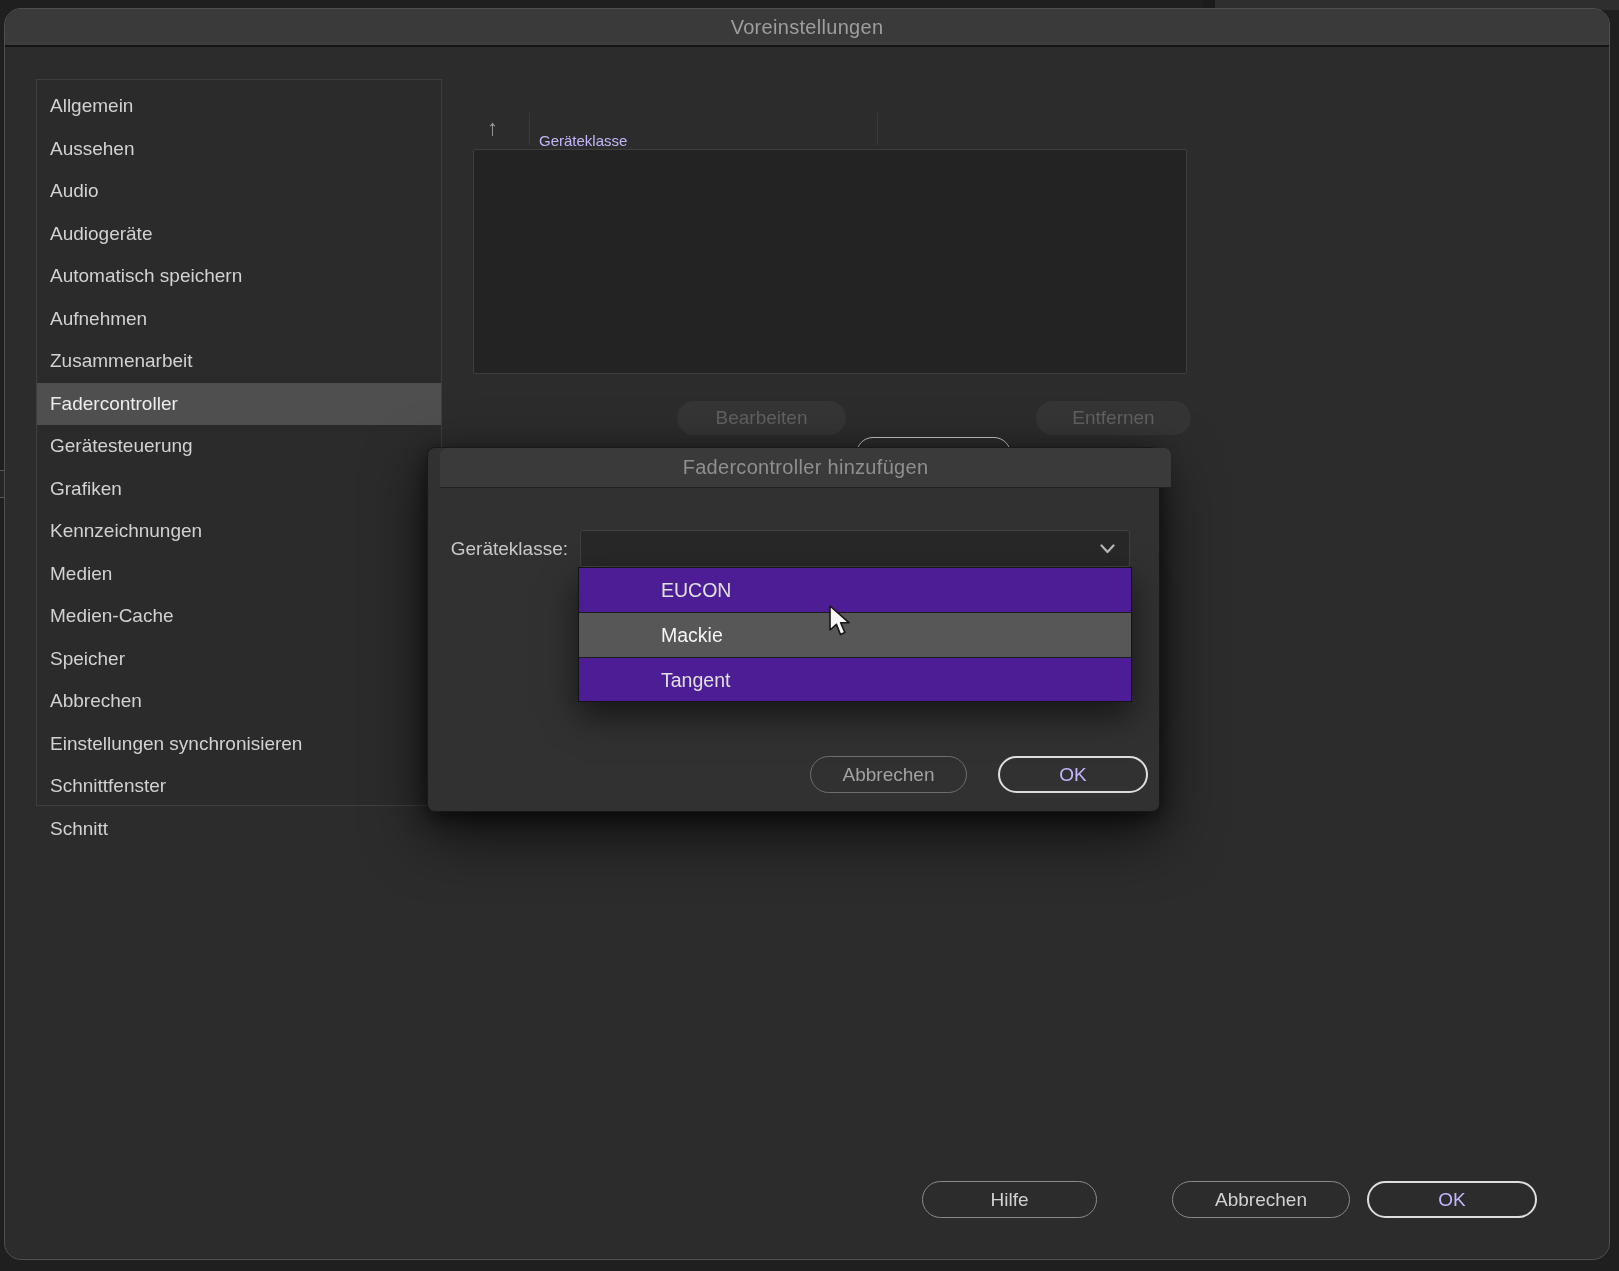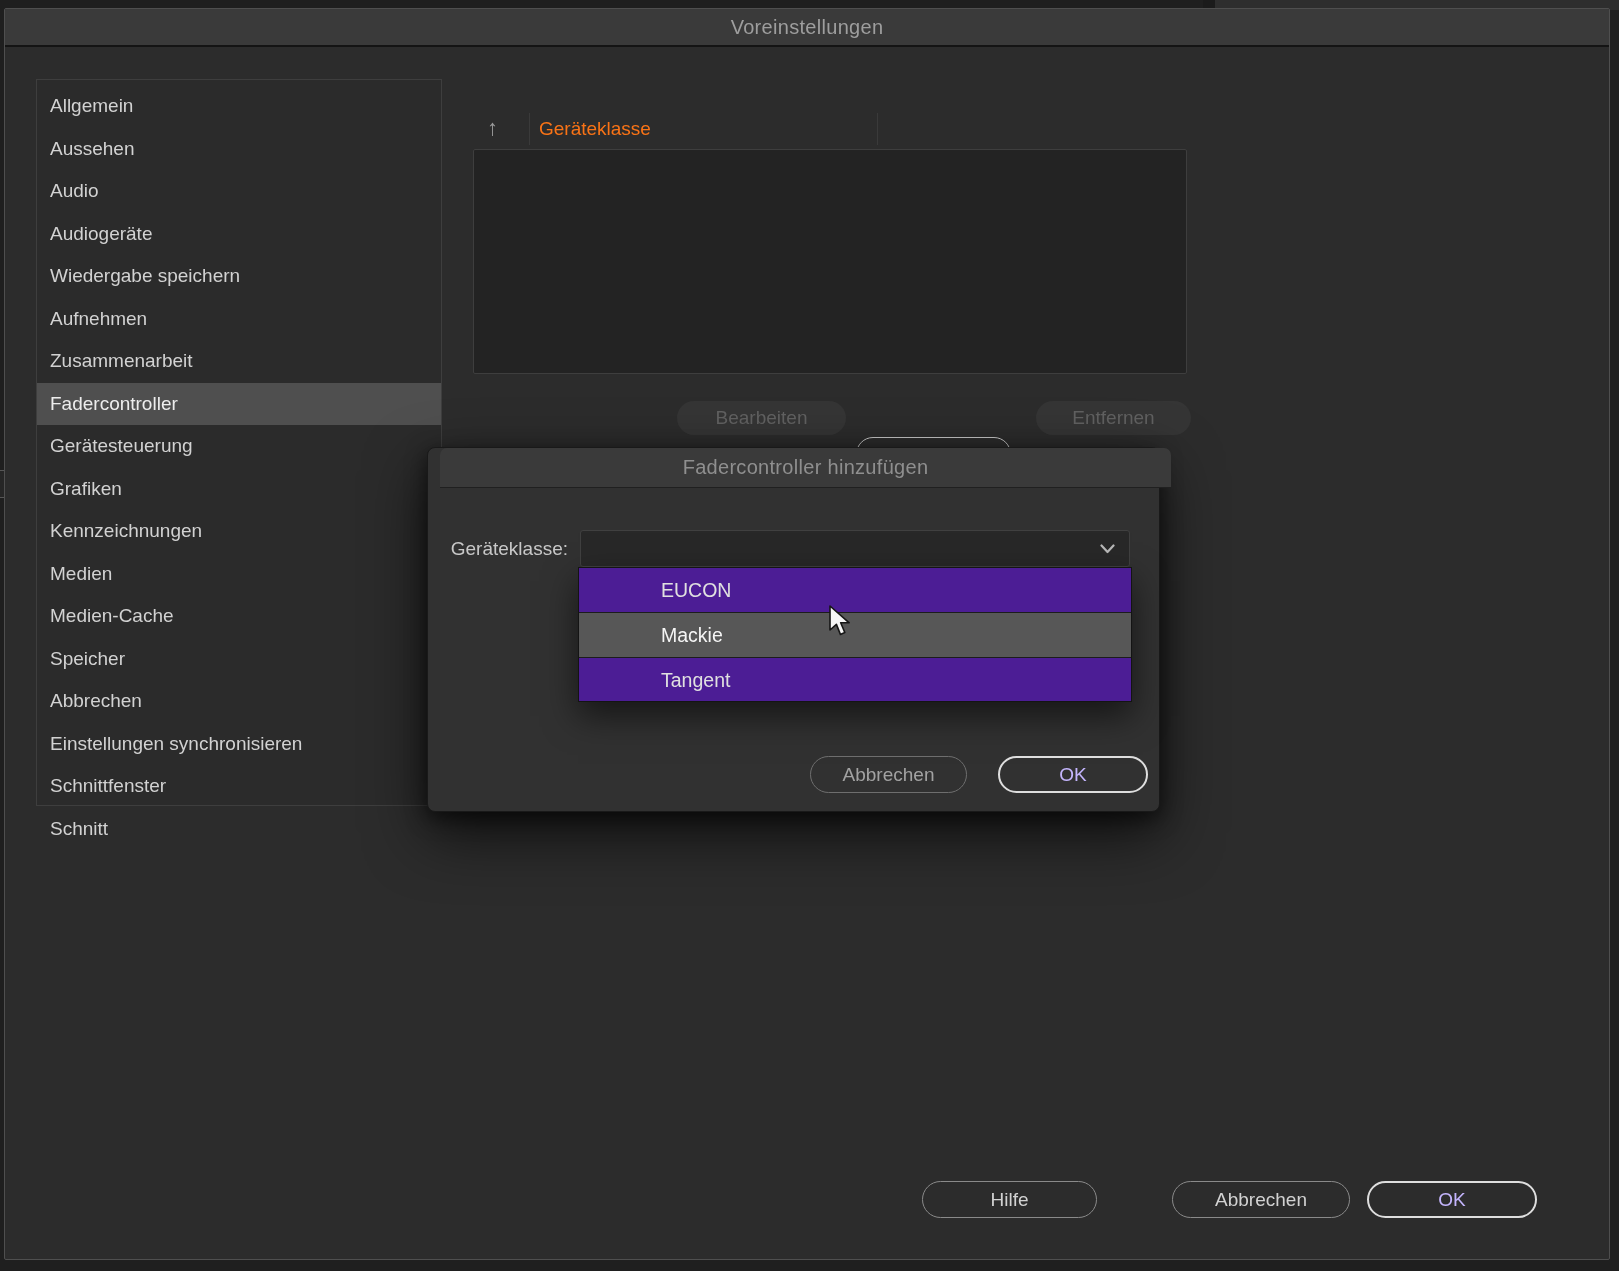--- a/index.html
+++ b/index.html
@@ -10,21 +10,21 @@
     font-family:"Liberation Sans","DejaVu Sans",sans-serif;
     -webkit-font-smoothing:antialiased;
   }
   .bg-strip-right{position:absolute;left:1215px;top:0;width:404px;height:10px;background:#2e2e2e;}
   .bg-notch{position:absolute;left:1203px;top:0;width:12px;height:8px;background:#1b1b1b;}
 
   
   .window{
     position:absolute;left:4px;top:8px;width:1606px;height:1252px;
     background:var(--window-bg,#2c2c2c);
-    border:1px solid #4f4f4f;border-radius:2px;overflow:hidden;
+    border:1px solid #4f4f4f;border-radius:17px;overflow:hidden;
   }
   .titlebar{
     position:absolute;left:0;top:0;width:100%;height:38px;
     background:var(--titlebar-bg,#3a3a3a);
     border-bottom:2px solid #141414;
     display:flex;align-items:center;justify-content:center;
   }
   .titlebar-text{font-size:20px;color:#9e9e9e;letter-spacing:.3px;}
 
   
@@ -41,22 +41,22 @@
 
   
   .list-header{position:absolute;left:468px;top:100px;width:714px;height:40px;}
   .sort-icon{
     position:absolute;left:14px;top:3px;font-size:22px;font-weight:700;color:#9a9a9a;line-height:32px;
   }
   .hdr-sep{position:absolute;top:4px;width:1px;height:32px;background:#3a3a3a;}
   .hdr-sep.s1{left:56px;}
   .hdr-sep.s2{left:404px;}
   .hdr-label{
-    position:absolute;left:66px;top:0;height:40px;display:flex;align-items:center;
-    color:#f97316;font-size:19px;
+    position:absolute;left:66px;top:0;height:40px;display:flex;align-items:flex-end;
+    color:#c4b5fd;font-size:15px;
   }
 
   
   .device-list{
     position:absolute;left:468px;top:140px;width:714px;height:225px;
     background:var(--list-bg,#232323);border:1px solid var(--panel-border,#3e3e3e);
     border-radius:2px;
   }
 
   
@@ -160,21 +160,21 @@
 
         <div class="side-item">
           <span>Audio</span>
         </div>
 
         <div class="side-item">
           <span>Audiogeräte</span>
         </div>
 
         <div class="side-item">
-          <span>Wiedergabe speichern</span>
+          <span>Automatisch speichern</span>
         </div>
 
         <div class="side-item">
           <span>Aufnehmen</span>
         </div>
 
         <div class="side-item">
           <span>Zusammenarbeit</span>
         </div>
 

